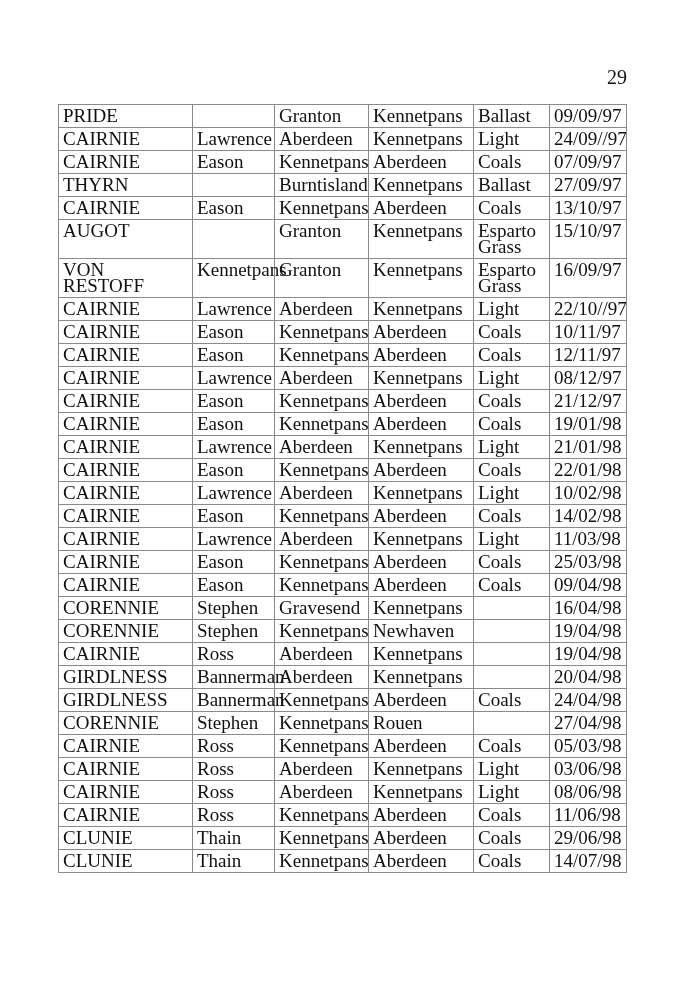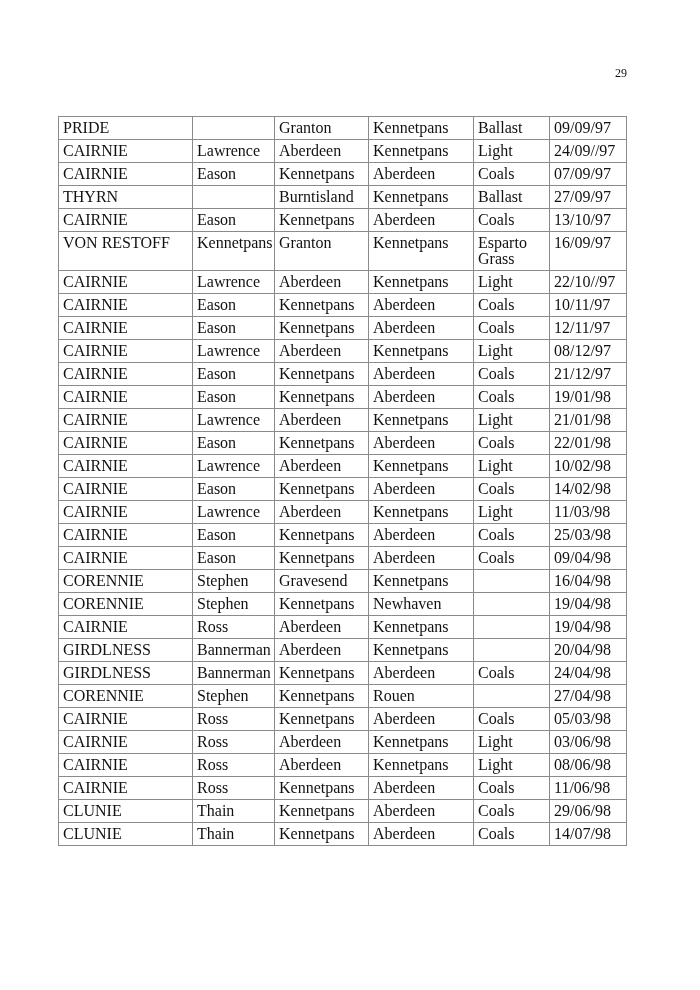--- a/index.html
+++ b/index.html
@@ -12,30 +12,30 @@
       height: 990px;
       position: relative;
       overflow: hidden;
       font-family: "Liberation Serif", "DejaVu Serif", serif;
       color: #111111;
     }
     .page-number {
       position: absolute;
       right: 73px;
       top: 66px;
-      font-size: 12px;
+      font-size: 20px;
     }
     table.log {
       position: absolute;
       left: 58px;
-      top: 116px;
+      top: 104px;
       width: 568px;
       border-collapse: collapse;
       table-layout: fixed;
-      font-size: 16px;
+      font-size: 19px;
     }
     table.log td {
       border: 1px solid #8a8a8a;
       padding: 3px 4px 3px 4px;
       vertical-align: top;
       line-height: 16px;
       height: 16px;
     }
     col.c-vessel { width: 134px; }
     col.c-master { width: 82px; }
@@ -93,20 +93,28 @@
       </tr>
       <tr>
         <td>CAIRNIE</td>
         <td>Eason</td>
         <td>Kennetpans</td>
         <td>Aberdeen</td>
         <td>Coals</td>
         <td>13/10/97</td>
       </tr>
       <tr>
+        <td>AUGOT</td>
+        <td></td>
+        <td>Granton</td>
+        <td>Kennetpans</td>
+        <td>Esparto Grass</td>
+        <td>15/10/97</td>
+      </tr>
+      <tr>
         <td>VON RESTOFF</td>
         <td>Kennetpans</td>
         <td>Granton</td>
         <td>Kennetpans</td>
         <td>Esparto Grass</td>
         <td>16/09/97</td>
       </tr>
       <tr>
         <td>CAIRNIE</td>
         <td>Lawrence</td>

